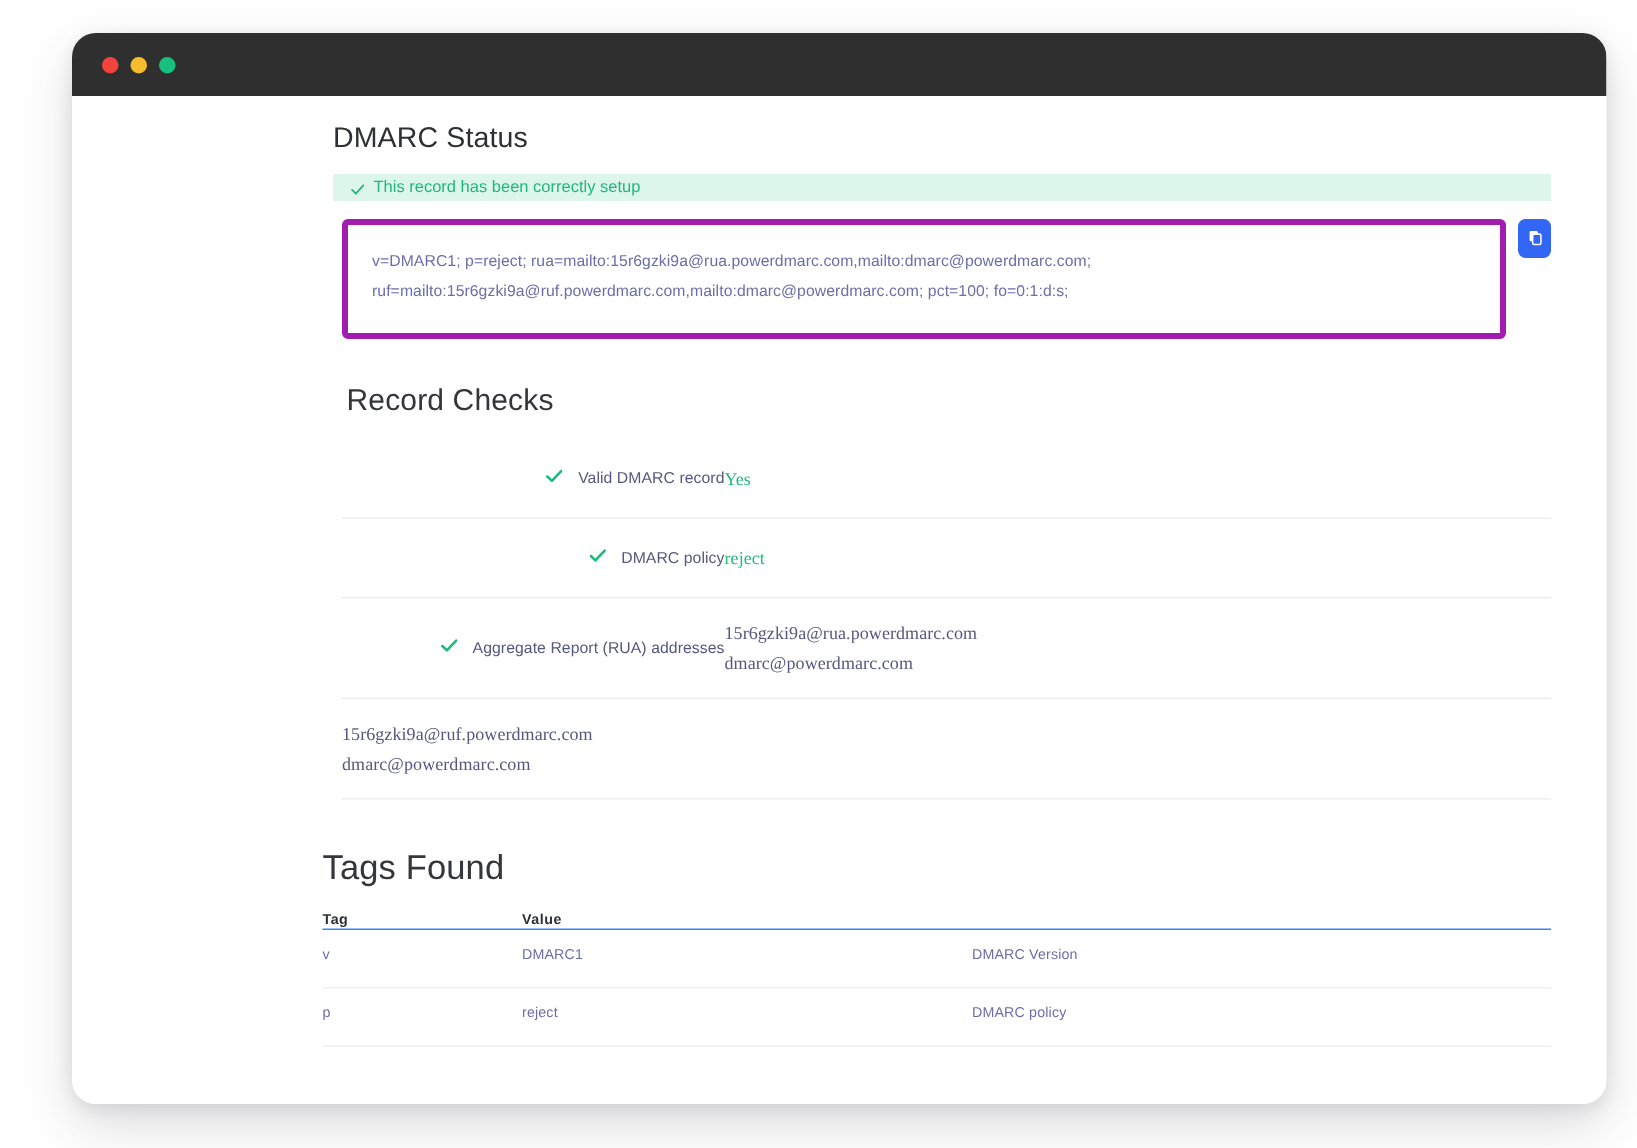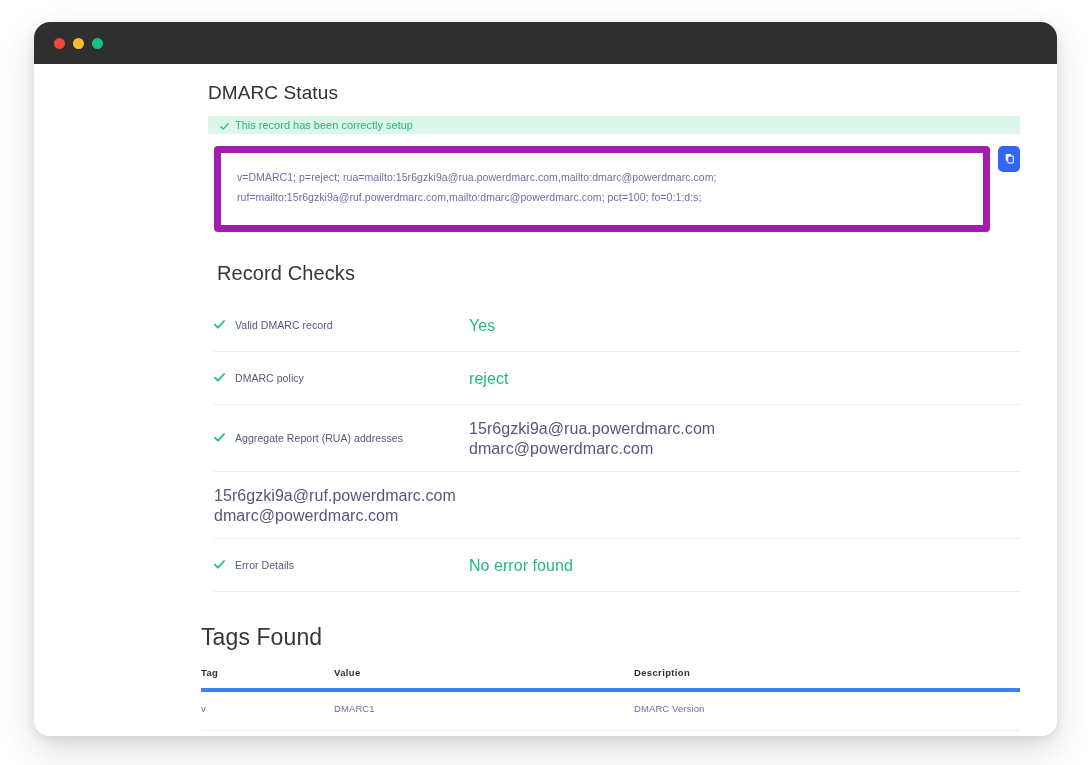--- a/index.html
+++ b/index.html
@@ -11,21 +11,21 @@
     width: 1091px;
     height: 765px;
     font-family: "Liberation Sans", sans-serif;
     -webkit-font-smoothing: antialiased;
     overflow: hidden;
   }
 
   
   .browser-window {
     position: absolute;
-    left: 34px;
+    left: 48px;
     top: 22px;
     width: 1023px;
     height: 714px;
     background: #ffffff;
     border-radius: 16px;
     box-shadow: 0 14px 34px rgba(60,60,70,0.18), 0 3px 10px rgba(60,60,70,0.10);
     overflow: hidden;
   }
   .titlebar {
     height: 42px;
@@ -89,21 +89,21 @@
   .record-row {
     margin-left: 180px;
     margin-right: 37px;
     margin-top: 12px;
     display: flex;
     align-items: flex-start;
     gap: 8px;
   }
   .record-box {
     flex: 1;
-    border: 7px solid #a21caf;
+    border: 4px solid #a21caf;
     border-radius: 4px;
     padding: 14px 16px 18px 16px;
     box-sizing: border-box;
     min-height: 52px;
   }
   .record-text {
     font-size: 10.5px;
     line-height: 20px;
     color: #6b6ea8;
     word-break: break-word;
@@ -142,32 +142,34 @@
     border-bottom: 1px solid #eceef2;
     min-height: 38px;
     padding: 7px 0;
   }
   .check-left {
     display: flex;
     align-items: center;
     gap: 10px;
     width: 255px;
     flex: 0 0 255px;
+    justify-content: flex-end;
   }
   .check-icon { display:block; flex: 0 0 auto; }
   .check-label {
     font-size: 10.5px;
     color: #55577e;
     letter-spacing: .05px;
   }
   .check-value {
-    font-size: 16px;
+    font-size: 12px;
     color: #55577e;
     line-height: 17px;
     letter-spacing: .05px;
+    font-family: Liberation Serif, serif;
   }
   .check-value.green { color: #1fbb7d; }
   .check-value .vline { display: block; margin: 3px 0; }
 
   
   .h-tags {
     font-size: 23px;
     color: #35363b;
     font-weight: 400;
     margin: 32px 0 16px 167px;
@@ -176,22 +178,22 @@
   .tags-table {
     margin-left: 167px;
     margin-right: 37px;
     width: auto;
   }
   .tags-head, .tags-row {
     display: flex;
     align-items: flex-start;
   }
   .tags-head {
-    border-bottom: 4px solid #3b82f6;
-    padding-bottom: 10px;
+    border-bottom: 1px solid #3b82f6;
+    padding-bottom: 0;
   }
   .tags-head div {
     font-size: 9.5px;
     font-weight: bold;
     color: #2d2f36;
     letter-spacing: .35px;
   }
   .tags-row {
     border-bottom: 1px solid #edeff3;
     padding: 9px 0;
@@ -289,42 +291,30 @@
           </div>
         </div>
 
         <div class="check-item" style="min-height:52px;">
           <div class="check-value">
             <span class="vline">15r6gzki9a@ruf.powerdmarc.com</span>
             <span class="vline">dmarc@powerdmarc.com</span>
           </div>
         </div>
 
-        <div class="check-item">
-          <div class="check-left">
-            <span class="check-icon">
-              <svg width="11" height="11" viewBox="0 0 12 12">
-                  <path d="M1 6.2 L4.3 9.4 L11 2.2" fill="none" stroke="#1fbb7d" stroke-width="1.9" stroke-linecap="round" stroke-linejoin="round"></path>
-                </svg>
-            </span>
-            <span class="check-label">Error Details</span>
-          </div>
-          <div class="check-value green">No error found</div>
-        </div>
 
       </div>
 
       <h2 class="h-tags">Tags Found</h2>
 
       <div class="tags-table">
 
         <div class="tags-head">
           <div class="col-tag">Tag</div>
           <div class="col-value">Value</div>
-          <div class="col-desc">Description</div>
         </div>
 
         <div class="tags-row">
           <div class="col-tag">v</div>
           <div class="col-value">DMARC1</div>
           <div class="col-desc">DMARC Version</div>
         </div>
 
         <div class="tags-row">
           <div class="col-tag">p</div>

